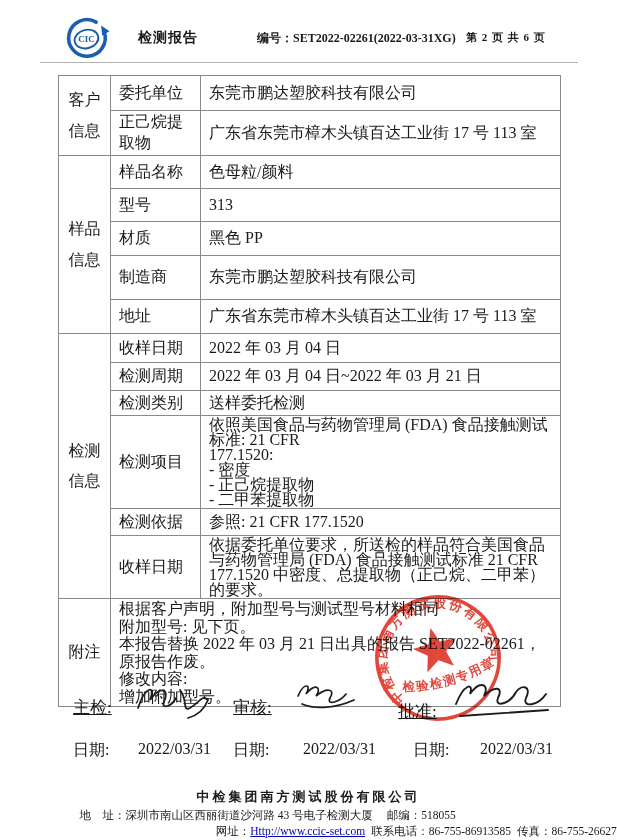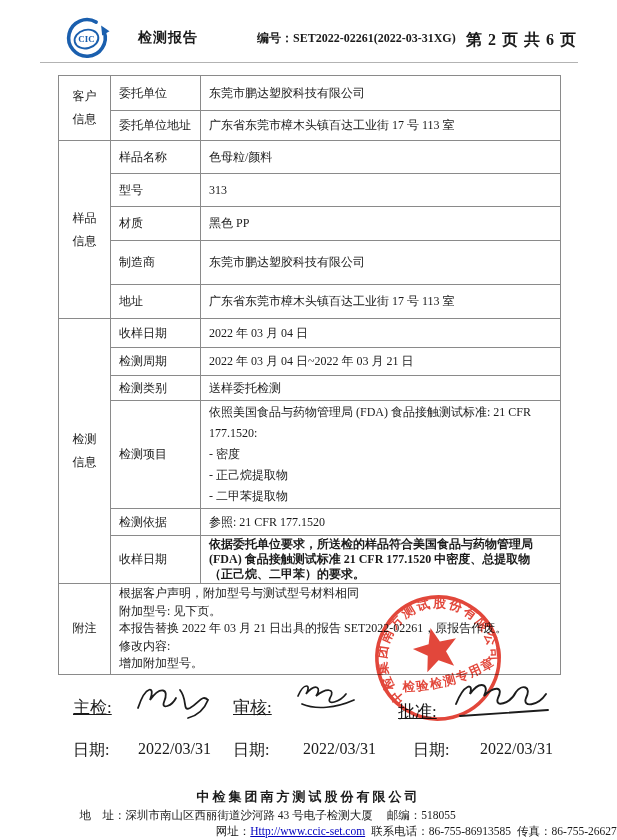--- a/index.html
+++ b/index.html
@@ -5,30 +5,30 @@
   html,body { margin:0; padding:0; }
   body {
     width:617px; height:840px; position:relative; background:#ffffff;
     font-family:"Liberation Serif","DejaVu Serif",serif;
     color:#1a1a1a; overflow:hidden;
   }
   
   .logo { position:absolute; left:64px; top:15px; width:46px; height:46px; }
   .hdr-title { position:absolute; left:126px; top:29px; font-size:14px; font-weight:bold; letter-spacing:1px;margin-left:12px; }
   .hdr-no { position:absolute; left:237px; top:30px; font-size:12px; font-weight:bold;margin-left:20px; }
-  .hdr-page { position:absolute; left:466px; top:30px; font-size:16px; font-weight:bold; letter-spacing:1px; }
+  .hdr-page { position:absolute; left:466px; top:30px; font-size:11px; font-weight:bold; letter-spacing:1px; }
   .hdr-rule { position:absolute; left:40px; top:62px; width:538px; height:0; border-top:1px solid #b3b3b3; }
   
   table.report { position:absolute; left:58px; top:75px; width:502px;
-    border-collapse:collapse; table-layout:fixed; font-size:12px; }
+    border-collapse:collapse; table-layout:fixed; font-size:16px; }
   table.report td { border:1px solid #8a8a8a; padding:1px 8px; vertical-align:middle; overflow:hidden; }
   td.cat { text-align:center; white-space:pre-line; line-height:1.9; padding:1px 2px; }
   td.val { padding-left:12px; }
-  td.pre { white-space:pre-line; line-height:21px; padding-top:4px; padding-bottom:4px; }
-  td.concl { line-height:15px; padding-top:2px; padding-bottom:2px;font-weight:bold; }
+  td.pre { white-space:pre-line; line-height:15px; padding-top:4px; padding-bottom:4px; }
+  td.concl { line-height:15px; padding-top:2px; padding-bottom:2px; }
   td.notes { white-space:pre-line; line-height:17.5px; padding-left:12px; padding-top:4px; padding-bottom:4px; }
   
   .sig-label { position:absolute; font-size:17px;text-decoration:underline; }
   .sig-date  { position:absolute; font-size:16px; }
   .sig-svg   { position:absolute; }
   
   .stamp { position:absolute; left:372px; top:592px; width:132px; height:132px;
     transform:rotate(-14deg); mix-blend-mode:multiply; opacity:.93; }
   
   .ftr-company { position:absolute; left:0; top:788px; width:617px; text-align:center;
@@ -61,21 +61,21 @@
     </colgroup>
 
   <tbody>
       <tr style="height:35px">
     <td class="cat" rowspan="2">客户
 信息</td>
     <td>委托单位</td>
     <td class="val">东莞市鹏达塑胶科技有限公司</td>
   </tr>
   <tr style="height:30px">
-    <td>委托单位地址</td>
+    <td>正己烷提取物</td>
     <td class="val">广东省东莞市樟木头镇百达工业街 17 号 113 室</td>
   </tr>
 
   <tr style="height:33px">
     <td class="cat" rowspan="5">样品
 信息</td>
     <td>样品名称</td>
     <td class="val">色母粒/颜料</td>
   </tr>
   <tr style="height:33px">

